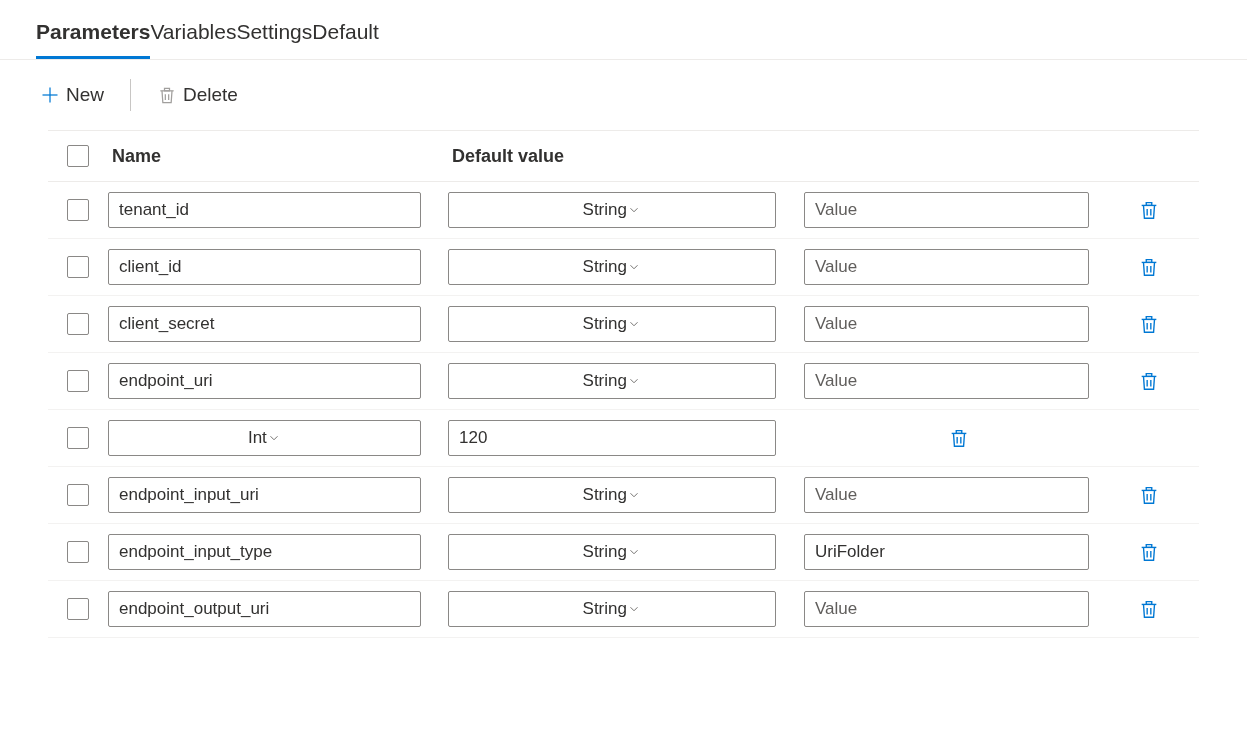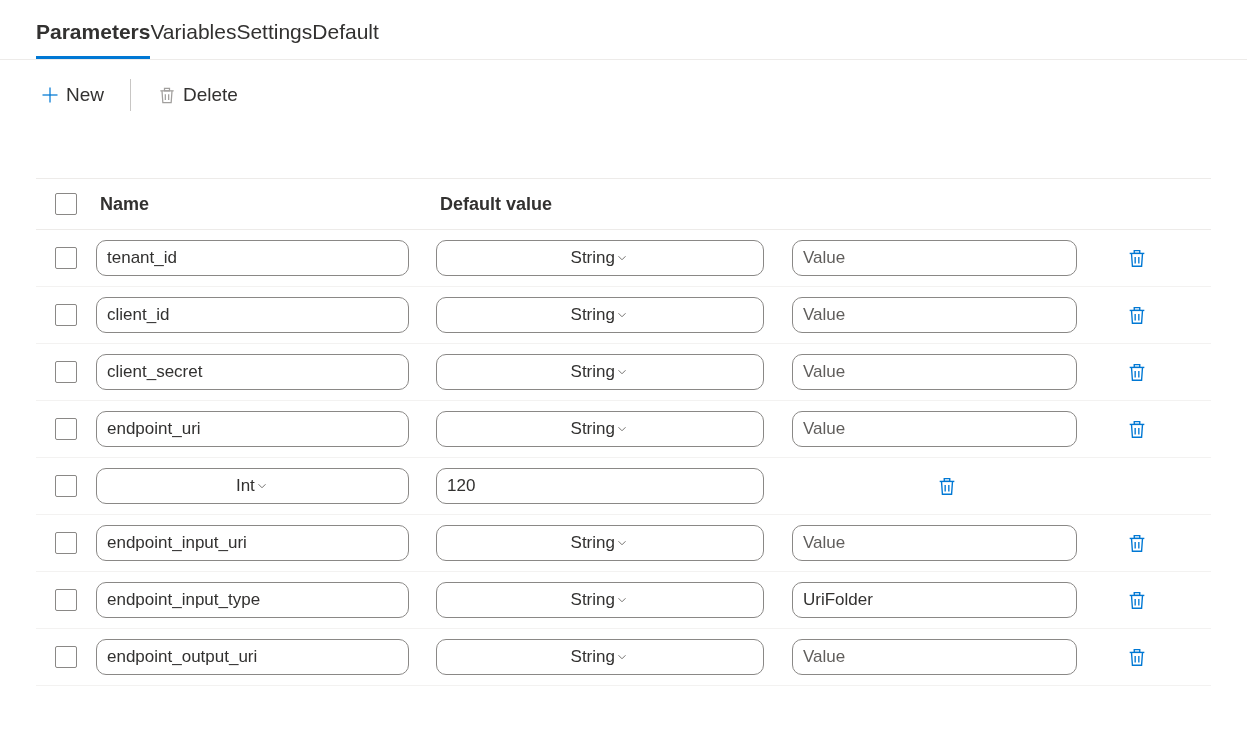--- a/index.html
+++ b/index.html
@@ -52,22 +52,21 @@
       height: 32px;
       background: #c8c6c4;
       margin: 0 22px;
     }
     .toolbar-btn.delete .trash-icon {
       width: 20px;
       height: 20px;
       color: #a19f9d;
     }
     .table-wrap {
-      padding: 0 36px;
-      margin-top: 48px;
+      padding: 0 48px;
     }
     .table-header {
       display: grid;
       grid-template-columns: 60px 340px 356px 310px 70px;
       align-items: center;
       padding: 14px 0;
       border-top: 1px solid #edebe9;
       border-bottom: 1px solid #edebe9;
       font-size: 18px;
       font-weight: 600;
@@ -89,21 +88,21 @@
       height: 22px;
       border: 1px solid #8a8886;
       border-radius: 2px;
       background: #fff;
       cursor: pointer;
     }
     .name-input, .type-select, .value-input {
       width: 92%;
       height: 36px;
       border: 1px solid #8a8886;
-      border-radius: 10px;
+      border-radius: 2px;
       font-size: 17px;
       font-family: inherit;
       padding: 0 10px;
       background: #fff;
       color: #323130;
     }
     .value-input::placeholder {
       color: #605e5c;
     }
     .type-select {

